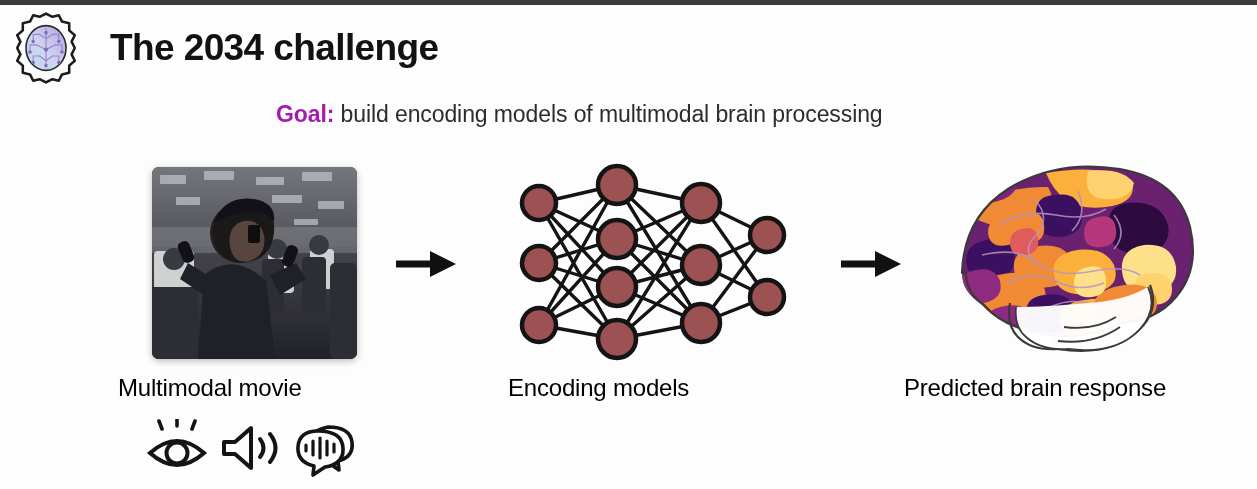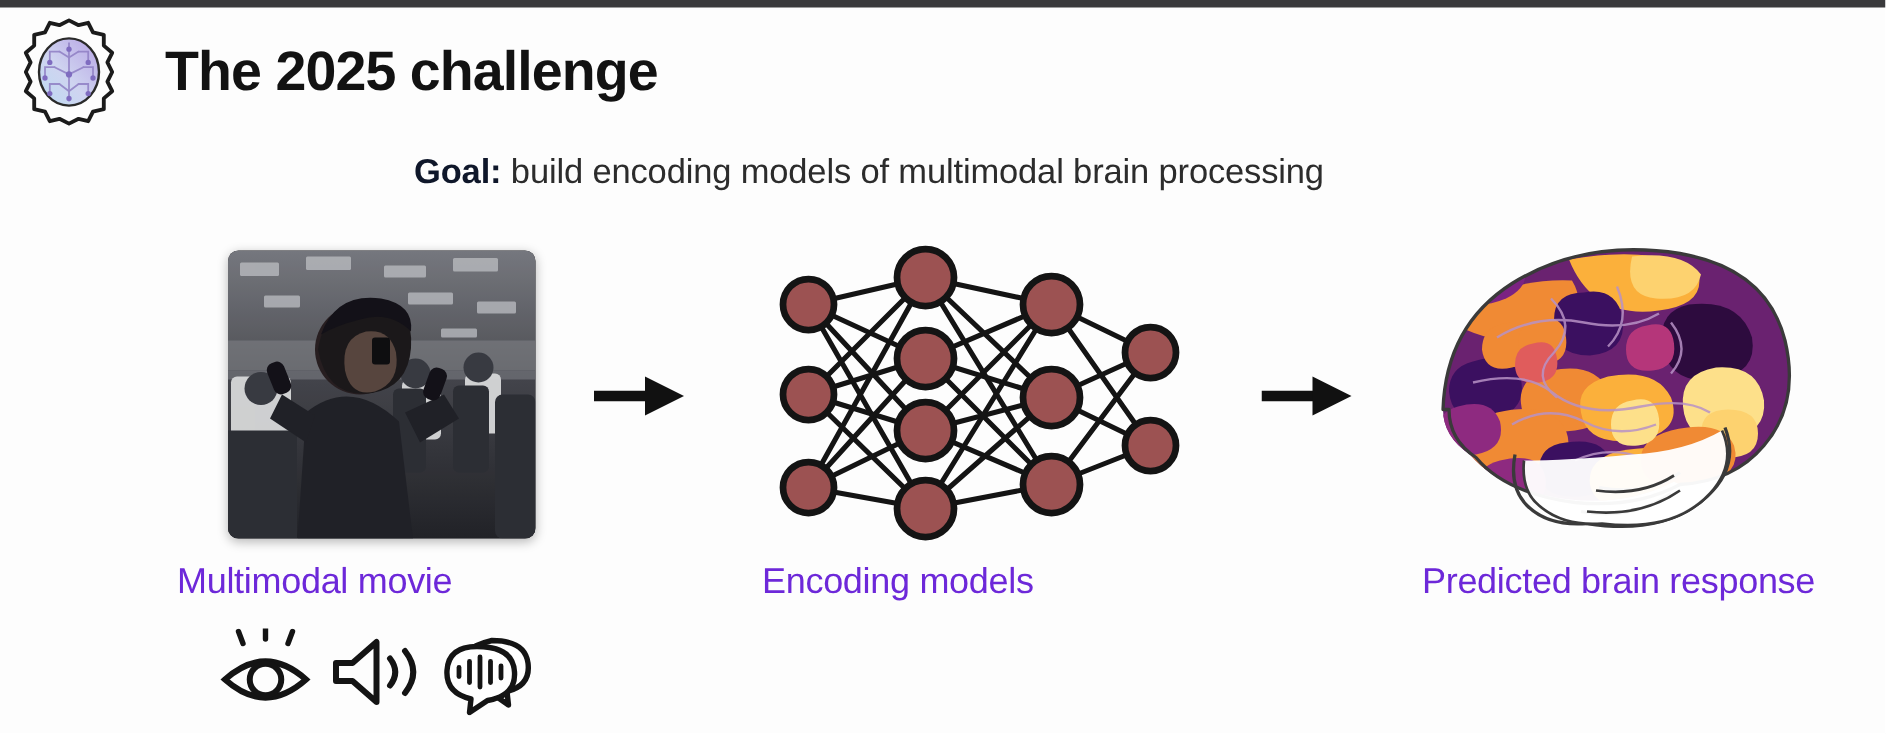--- a/index.html
+++ b/index.html
@@ -50,21 +50,21 @@
 
   .goal-line {
     position: absolute;
     top: 101px;
     left: 276px;
     font-size: 23px;
     color: #2c2c2c;
     white-space: nowrap;
     letter-spacing: -0.1px;
   }
-  .goal-line .goal-strong { font-weight: bold; color: #0f172a; }
+  .goal-line .goal-strong { font-weight: bold; color: #a21caf; }
 
   .movie-frame {
     position: absolute;
     top: 167px;
     left: 152px;
     width: 205px;
     height: 192px;
     border-radius: 7px;
     overflow: hidden;
     box-shadow: 0 2px 7px rgba(0,0,0,0.28);
@@ -98,28 +98,28 @@
     top: 247px;
   }
   .arrow-1 { left: 396px; }
   .arrow-2 { left: 841px; }
   .arrow svg { display: block; width: 100%; height: 100%; }
 
   
   .caption {
     position: absolute;
     font-size: 24px;
-    color: #6d28d9;
+    color: #000000;
     white-space: nowrap;
     letter-spacing: -0.2px;
     top: 374px;
   }
   .caption-movie { left: 118px; }
   .caption-model { left: 508px; }
-  .caption-brain { left: 904px; margin-left: 44px; }
+  .caption-brain { left: 904px; }
 
   
   .modality-row {
     position: absolute;
     top: 419px;
     left: 146px;
     display: flex;
     align-items: center;
     gap: 12px;
   }
@@ -171,21 +171,21 @@
           <circle cx="30" cy="55" r="2.2"></circle>
         <circle cx="70" cy="55" r="2.2"></circle>
           <circle cx="34" cy="68" r="2.2"></circle>
         <circle cx="66" cy="68" r="2.2"></circle>
           <circle cx="50" cy="52" r="2.6"></circle>
         <circle cx="50" cy="72" r="2.2"></circle>
       </g>
     </svg>
   </div>
 
-  <div class="slide-title">The 2025 challenge</div>
+  <div class="slide-title">The 2034 challenge</div>
 
   <div class="goal-line">
     <span class="goal-strong">Goal:</span><span> build encoding models of multimodal brain processing</span>
   </div>
 
   <div class="movie-frame">
     <svg viewBox="0 0 205 192" preserveAspectRatio="xMidYMid slice">
       <defs>
         <linearGradient id="ceil" x1="0" y1="0" x2="0" y2="1">
           <stop offset="0%" stop-color="#7d7f86"></stop>

